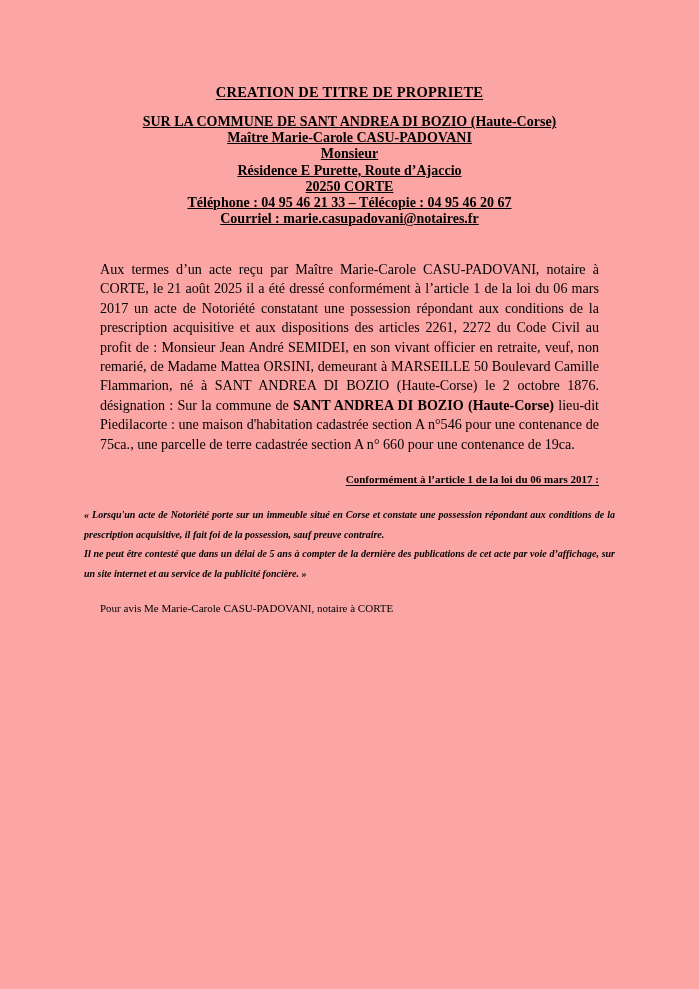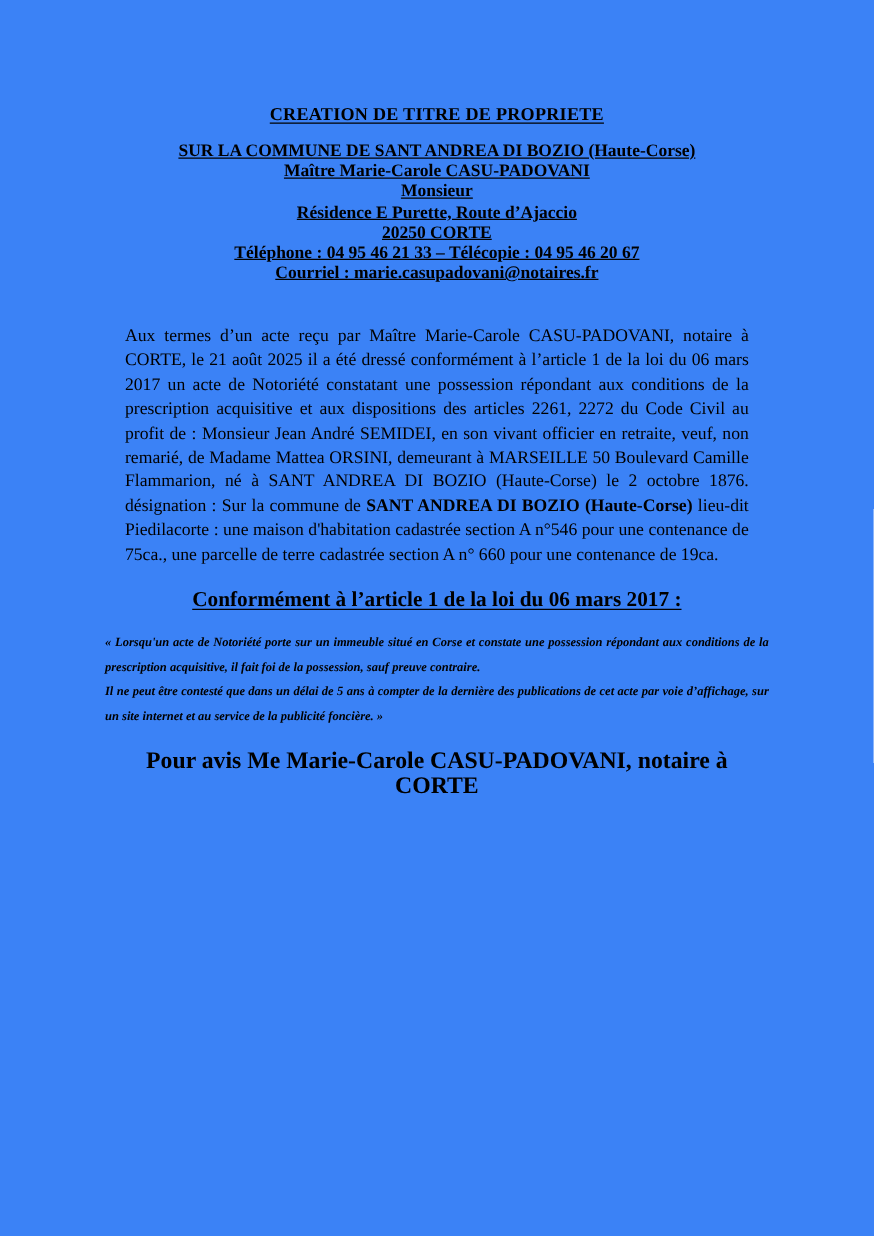--- a/index.html
+++ b/index.html
@@ -16,21 +16,21 @@
     color: #000000;
     -webkit-font-smoothing: antialiased;
   }
 
   .page {
     position: absolute;
     left: 0;
     top: 0;
     width: 699px;
     height: 989px;
-    background: #3b82f6;
+    background: #fca5a5;
     overflow: hidden;
   }
 
   
   .doc-title {
     position: absolute;
     left: 84px;
     top: 84px;
     width: 531px;
     text-align: center;
@@ -72,44 +72,44 @@
     text-justify: inter-word;
   }
   .body-block p {
     margin: 16px;
   }
   .b { font-weight: bold; }
 
   .article-heading {
     margin-top: 0;
     font-weight: bold;
-    font-size: 17px;
+    font-size: 11px;
     line-height: 19.4px;
-    text-align: center;
+    text-align: right;
   }
   .article-heading span {
     text-decoration: underline;
     text-underline-offset: 2px;
   }
 
   .quote-block {
     font-weight: bold;
     font-style: italic;
     font-size: 10px;
     line-height: 19.4px;
     text-align: justify;
   }
   .quote-block p { margin: 0; }
 
   .closing-line {
-    font-weight: bold;
+    font-weight: normal;
     font-style: normal;
-    font-size: 19px;
+    font-size: 11px;
     line-height: 19.4px;
-    text-align: center;
+    text-align: left;
   }
 </style>
 </head>
 <body>
 
 <div class="page">
 
   <div class="doc-title">
     <span class="u">CREATION DE TITRE DE PROPRIETE</span>
   </div>

